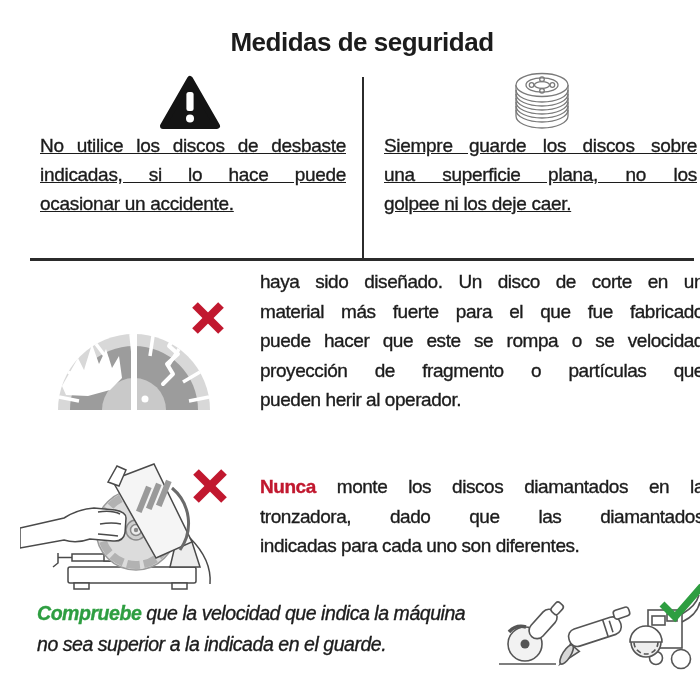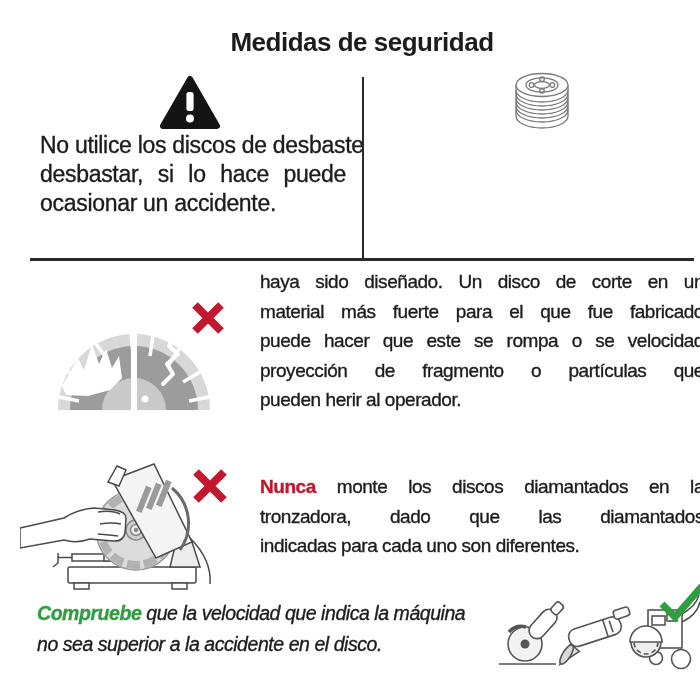--- a/index.html
+++ b/index.html
@@ -7,21 +7,21 @@
     position:relative;width:700px;height:700px;background:#ffffff;
     font-family:"Liberation Sans","DejaVu Sans",sans-serif;color:#1c1c1c;overflow:hidden;margin-left:12px;
   }
   .title{
     position:absolute;top:27px;left:0;width:700px;text-align:center;
     font-size:26px;font-weight:bold;letter-spacing:-0.5px;
   }
   .copy{ -webkit-text-stroke:0.35px currentColor; }
   .ln{white-space:nowrap;text-align:justify;text-align-last:justify;}
   .ln.last{text-align-last:left;}
-  .col-text{position:absolute;font-size:23px;line-height:29px;letter-spacing:-0.3px;}
+  .col-text{position:absolute;font-size:19px;line-height:29px;letter-spacing:-0.3px;text-decoration:underline;}
   #tl-text{left:28px;top:131px;width:306px;}
   #tr-text{left:372px;top:131px;width:313px;}
   .para{position:absolute;left:248px;width:444px;font-size:19px;line-height:29.5px;letter-spacing:-0.45px;}
   #para1{top:267px;}
   #para2{top:472px;}
   .kw{font-weight:bold;}
   .kw.red{color:#c1182f;}
   .kw.green{color:#2e9e41;}
   #footer-text{position:absolute;left:25px;top:598px;width:470px;font-size:19.5px;line-height:31px;letter-spacing:-0.45px;}
   #footer-text .ln{text-align:left;text-align-last:left;font-style:italic;}
@@ -56,24 +56,29 @@
       <ellipse cx="31" cy="17" rx="7.5" ry="3.4"></ellipse>
       <circle cx="31" cy="11.2" r="2.3"></circle>
       <circle cx="31" cy="22.8" r="2.3"></circle>
       <circle cx="20.6" cy="17" r="2.3"></circle>
       <circle cx="41.4" cy="17" r="2.3"></circle>
     </g>
   </svg>
 
   <div class="col-text copy" id="tl-text">
     <div class="ln">No utilice los discos de desbaste</div>
-    <div class="ln">desbastar, si lo hace puede</div>
+    <div class="ln">indicadas, si lo hace puede</div>
     <div class="ln last">ocasionar un accidente.</div>
   </div>
 
+  <div class="col-text copy" id="tr-text">
+    <div class="ln">Siempre guarde los discos sobre</div>
+    <div class="ln">una superficie plana, no los</div>
+    <div class="ln last">golpee ni los deje caer.</div>
+  </div>
 
   <div class="vdiv"></div>
   <div class="hdiv"></div>
 
   <svg class="abs" style="left:36px;top:298px;" width="182" height="114" viewBox="0 0 182 114">
     <g>
       <path d="M10 112 A76 76 0 0 1 162 112 Z" fill="#d8d8d8"></path>
       <path d="M22 112 A64 64 0 0 1 150 112 Z" fill="#9c9c9c"></path>
 
       <g stroke="#ffffff" stroke-width="3.5">
@@ -152,21 +157,21 @@
   </svg>
 
   <div class="para copy" id="para2">
     <div class="ln"><span class="kw red">Nunca</span><span> monte los discos diamantados en la</span></div>
     <div class="ln">tronzadora, dado que las diamantados</div>
     <div class="ln last">indicadas para cada uno son diferentes.</div>
   </div>
 
   <div class="copy" id="footer-text">
     <div class="ln"><span class="kw green">Compruebe</span><span> que la velocidad que indica la máquina</span></div>
-    <div class="ln">no sea superior a la accidente en el disco.</div>
+    <div class="ln">no sea superior a la indicada en el guarde.</div>
   </div>
 
   <svg class="abs" style="left:484px;top:582px;" width="212" height="100" viewBox="0 0 212 100">
     <g stroke="#555555" stroke-width="1.6" fill="none">
 
       <g>
         <line x1="3" y1="82" x2="60" y2="82"></line>
         <circle cx="29" cy="62" r="17" fill="#f2f2f2"></circle>
         <circle cx="29" cy="62" r="4.5" fill="#555555" stroke="none"></circle>
         <g transform="translate(29,62) rotate(-48)">

